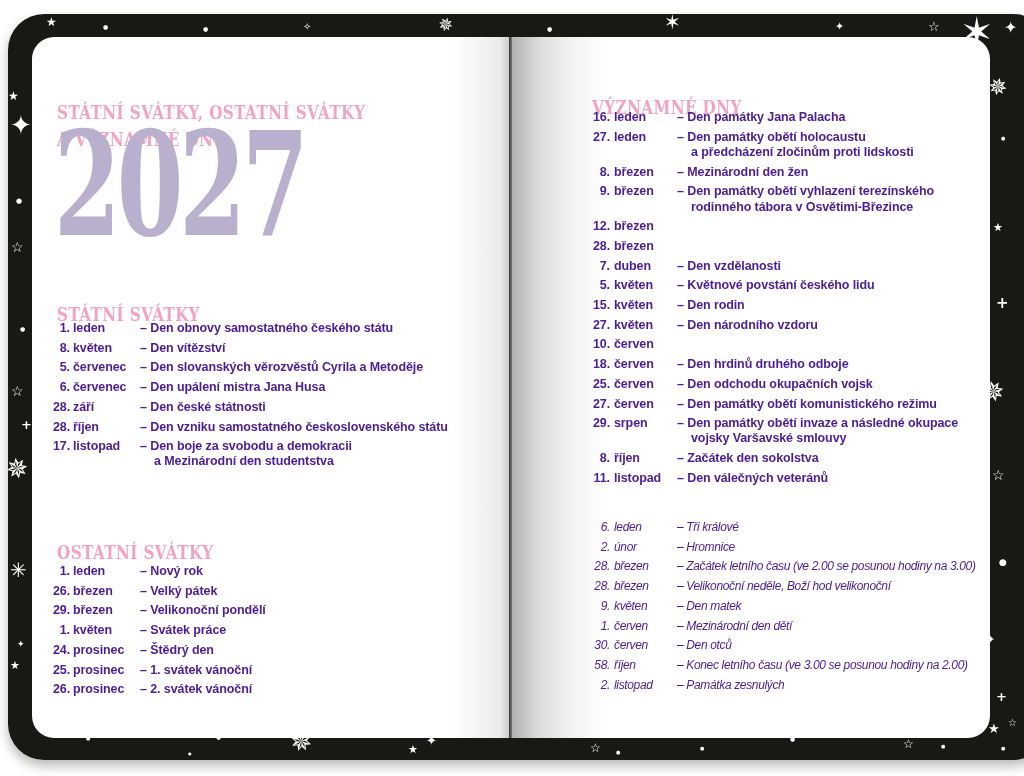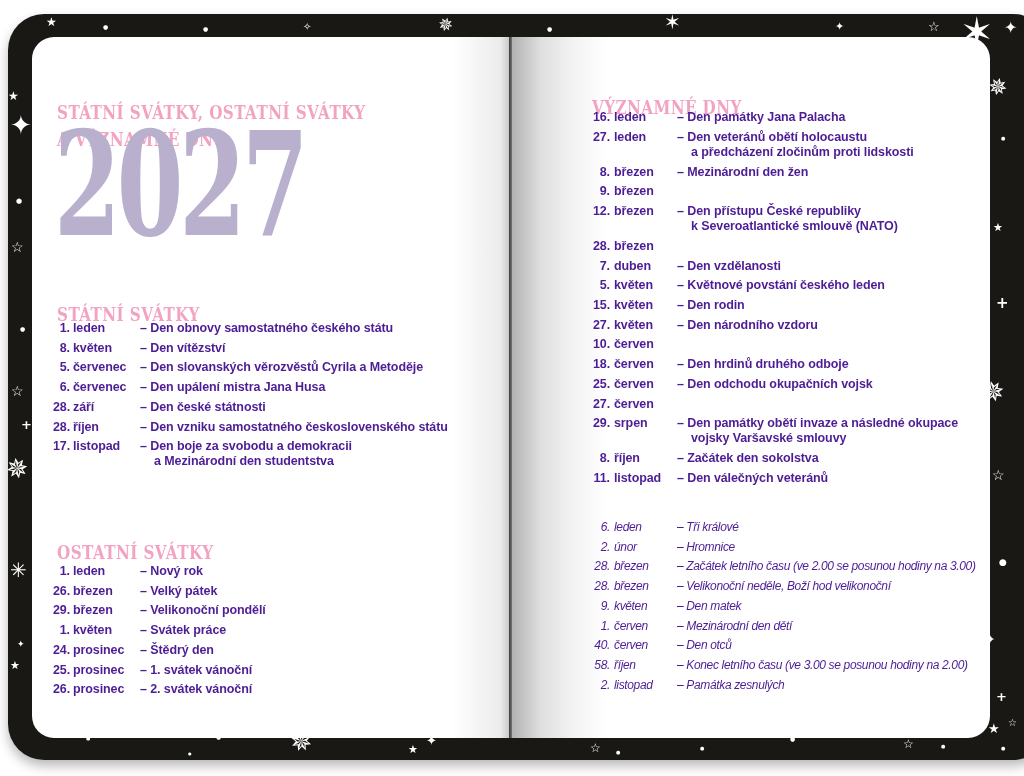--- a/index.html
+++ b/index.html
@@ -165,51 +165,51 @@
     <div class="disp sec-head rp-head">VÝZNAMNÉ DNY</div>
     <div class="list l-right rp-list">
         <div class="row">
           <span class="num">16.</span>
           <span class="mon">leden</span>
           <span class="desc">– Den památky Jana Palacha</span>
         </div>
         <div class="row">
           <span class="num">27.</span>
           <span class="mon">leden</span>
-          <span class="desc">– Den veteránů obětí holocaustu
+          <span class="desc">– Den památky obětí holocaustu
 a předcházení zločinům proti lidskosti</span>
         </div>
         <div class="row">
           <span class="num">8.</span>
           <span class="mon">březen</span>
           <span class="desc">– Mezinárodní den žen</span>
         </div>
         <div class="row">
           <span class="num">9.</span>
           <span class="mon">březen</span>
+          <span class="desc">– Den památky obětí vyhlazení terezínského
+rodinného tábora v Osvětimi-Březince</span>
         </div>
         <div class="row">
           <span class="num">12.</span>
           <span class="mon">březen</span>
-          <span class="desc">– Den přístupu České republiky
-k Severoatlantické smlouvě (NATO)</span>
         </div>
         <div class="row">
           <span class="num">28.</span>
           <span class="mon">březen</span>
         </div>
         <div class="row">
           <span class="num">7.</span>
           <span class="mon">duben</span>
           <span class="desc">– Den vzdělanosti</span>
         </div>
         <div class="row">
           <span class="num">5.</span>
           <span class="mon">květen</span>
-          <span class="desc">– Květnové povstání českého leden</span>
+          <span class="desc">– Květnové povstání českého lidu</span>
         </div>
         <div class="row">
           <span class="num">15.</span>
           <span class="mon">květen</span>
           <span class="desc">– Den rodin</span>
         </div>
         <div class="row">
           <span class="num">27.</span>
           <span class="mon">květen</span>
           <span class="desc">– Den národního vzdoru</span>
@@ -224,20 +224,21 @@
           <span class="desc">– Den hrdinů druhého odboje</span>
         </div>
         <div class="row">
           <span class="num">25.</span>
           <span class="mon">červen</span>
           <span class="desc">– Den odchodu okupačních vojsk</span>
         </div>
         <div class="row">
           <span class="num">27.</span>
           <span class="mon">červen</span>
+          <span class="desc">– Den památky obětí komunistického režimu</span>
         </div>
         <div class="row">
           <span class="num">29.</span>
           <span class="mon">srpen</span>
           <span class="desc">– Den památky obětí invaze a následné okupace
 vojsky Varšavské smlouvy</span>
         </div>
         <div class="row">
           <span class="num">8.</span>
           <span class="mon">říjen</span>
@@ -274,21 +275,21 @@
           <span class="num">9.</span>
           <span class="mon">květen</span>
           <span class="desc">– Den matek</span>
         </div>
         <div class="row">
           <span class="num">1.</span>
           <span class="mon">červen</span>
           <span class="desc">– Mezinárodní den dětí</span>
         </div>
         <div class="row">
-          <span class="num">40.</span>
+          <span class="num">30.</span>
           <span class="mon">červen</span>
           <span class="desc">– Den otců</span>
         </div>
         <div class="row">
           <span class="num">58.</span>
           <span class="mon">říjen</span>
           <span class="desc">– Konec letního času (ve 3.00 se posunou hodiny na 2.00)</span>
         </div>
         <div class="row">
           <span class="num">2.</span>

